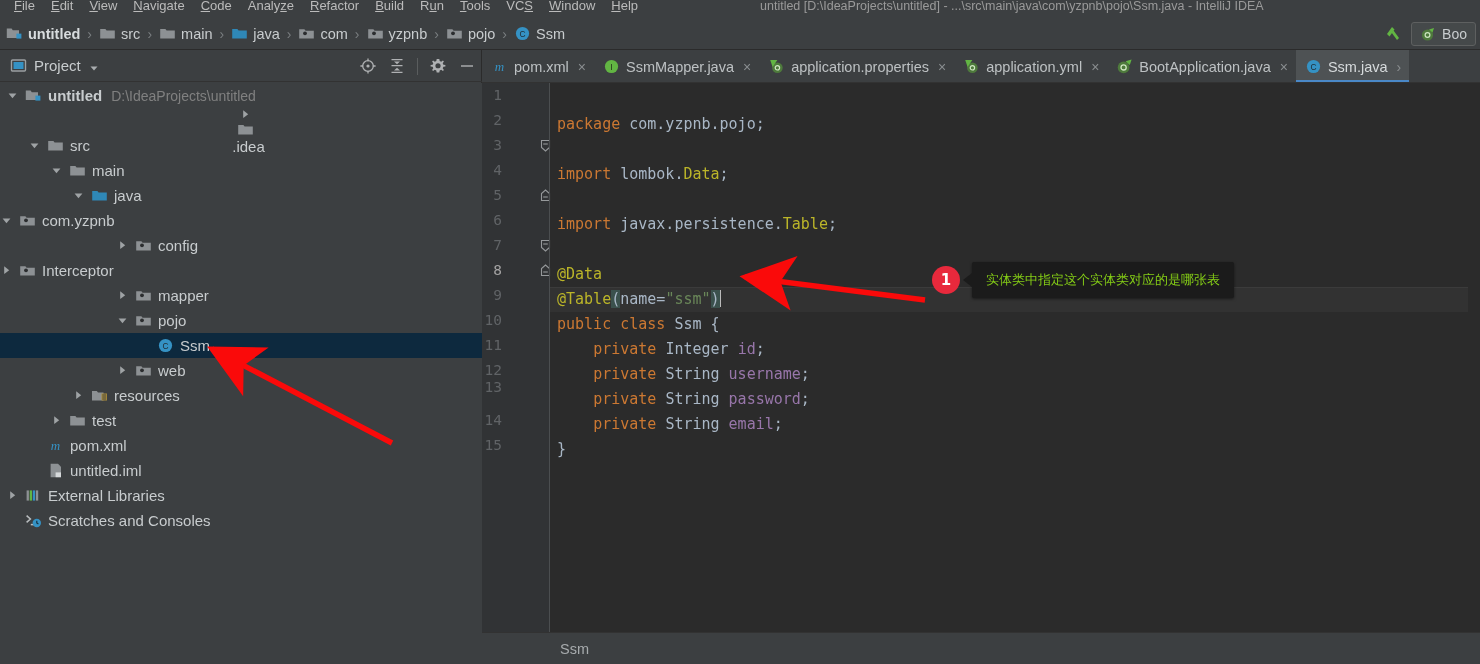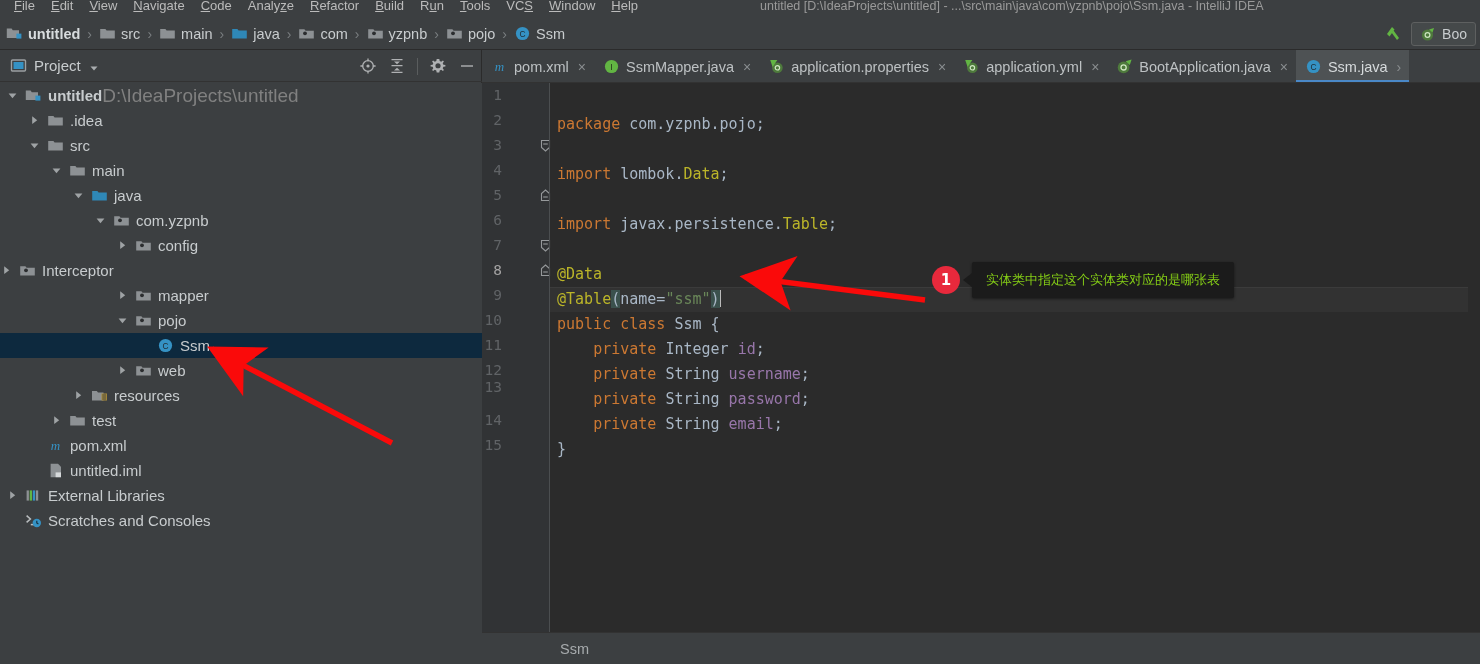--- a/index.html
+++ b/index.html
@@ -74,21 +74,21 @@
           overflow: hidden; background: #3C3F41; }
   .row {
     position: relative; height: 25px; display: flex; align-items: center;
     white-space: nowrap;
   }
   .row.sel { background: #0D293E; }
   .row .twisty { width: 13px; height: 13px; flex: none; }
   .row .ico { width: 17px; height: 17px; flex: none; margin-right: 6px; }
   .row .lbl { font-size: 15px; color: #C8CCCE; }
   .row .lbl.bold { font-weight: bold; }
-  .row .sub { font-size: 19px; color: #808080; }
+  .row .sub { font-size: 14px; color: #808080; margin-left: 9px; }
 
   
   .editor-area { position: absolute; left: 482px; top: 50px; width: 998px; height: 614px; background: #2B2B2B; }
   .tabs {
     position: relative; height: 33px; width: 998px; background: #3C3F41;
     display: flex; align-items: stretch; overflow: hidden;
     border-bottom: 1px solid #323232;
   }
   .tab {
     display: flex; align-items: center; gap: 6px;
@@ -346,57 +346,57 @@
           <span class="twisty" style="margin-right: 6px; line-height: 0;"><svg width="13" height="13" viewBox="0 0 13 13">
               <path d="M2.6 4.4 L10.4 4.4 L6.5 9.2 Z" fill="#9FA3A5"></path>
             </svg></span>
           <span class="ico" style="line-height: 0;"><svg width="17" height="17" viewBox="0 0 17 17">
               <path d="M0.8 3.6 H5.6 L6.8 5.2 H13 V13 H0.8 Z" fill="#8D9194"></path>
               <rect x="10.4" y="8.6" width="5" height="5" fill="#3592C4"></rect>
             </svg></span>
           <span class="lbl bold">untitled</span>
           <span class="sub">D:\IdeaProjects\untitled</span>
         </div>
+        <div class="row" style="padding-left: 15px; flex-direction: column;">
+          <span class="twisty" style="margin-right: 6px; line-height: 0;"><svg width="13" height="13" viewBox="0 0 13 13">
+              <path d="M4.2 2.3 L4.2 10.1 L9.2 6.2 Z" fill="#9FA3A5"></path>
+            </svg></span>
+          <span class="ico" style="line-height: 0;"><svg width="17" height="17" viewBox="0 0 17 17">
+              <path d="M1.2 4 H6.4 L7.6 5.6 H15.8 V13.6 H1.2 Z" fill="#8D9194"></path>
+            </svg></span>
+          <span class="lbl">.idea</span>
+        </div>
         <div class="row" style="padding-left: 28px;">
           <span class="twisty" style="margin-right: 6px; line-height: 0;"><svg width="13" height="13" viewBox="0 0 13 13">
-              <path d="M4.2 2.3 L4.2 10.1 L9.2 6.2 Z" fill="#9FA3A5"></path>
+              <path d="M2.6 4.4 L10.4 4.4 L6.5 9.2 Z" fill="#9FA3A5"></path>
             </svg></span>
           <span class="ico" style="line-height: 0;"><svg width="17" height="17" viewBox="0 0 17 17">
               <path d="M1.2 4 H6.4 L7.6 5.6 H15.8 V13.6 H1.2 Z" fill="#8D9194"></path>
             </svg></span>
-          <span class="lbl">.idea</span>
-        </div>
-        <div class="row" style="padding-left: 28px;">
+          <span class="lbl">src</span>
+        </div>
+        <div class="row" style="padding-left: 50px;">
           <span class="twisty" style="margin-right: 6px; line-height: 0;"><svg width="13" height="13" viewBox="0 0 13 13">
               <path d="M2.6 4.4 L10.4 4.4 L6.5 9.2 Z" fill="#9FA3A5"></path>
             </svg></span>
           <span class="ico" style="line-height: 0;"><svg width="17" height="17" viewBox="0 0 17 17">
               <path d="M1.2 4 H6.4 L7.6 5.6 H15.8 V13.6 H1.2 Z" fill="#8D9194"></path>
             </svg></span>
-          <span class="lbl">src</span>
-        </div>
-        <div class="row" style="padding-left: 50px;">
+          <span class="lbl">main</span>
+        </div>
+        <div class="row" style="padding-left: 72px;">
           <span class="twisty" style="margin-right: 6px; line-height: 0;"><svg width="13" height="13" viewBox="0 0 13 13">
               <path d="M2.6 4.4 L10.4 4.4 L6.5 9.2 Z" fill="#9FA3A5"></path>
             </svg></span>
           <span class="ico" style="line-height: 0;"><svg width="17" height="17" viewBox="0 0 17 17">
-              <path d="M1.2 4 H6.4 L7.6 5.6 H15.8 V13.6 H1.2 Z" fill="#8D9194"></path>
-            </svg></span>
-          <span class="lbl">main</span>
-        </div>
-        <div class="row" style="padding-left: 72px;">
-          <span class="twisty" style="margin-right: 6px; line-height: 0;"><svg width="13" height="13" viewBox="0 0 13 13">
-              <path d="M2.6 4.4 L10.4 4.4 L6.5 9.2 Z" fill="#9FA3A5"></path>
-            </svg></span>
-          <span class="ico" style="line-height: 0;"><svg width="17" height="17" viewBox="0 0 17 17">
               <path d="M1.2 4 H6.4 L7.6 5.6 H15.8 V13.6 H1.2 Z" fill="#2F88B7"></path>
             </svg></span>
           <span class="lbl">java</span>
         </div>
-        <div class="row" style="padding-left: 94px;">
+        <div class="row" style="">
           <span class="twisty" style="margin-right: 6px; line-height: 0;"><svg width="13" height="13" viewBox="0 0 13 13">
               <path d="M2.6 4.4 L10.4 4.4 L6.5 9.2 Z" fill="#9FA3A5"></path>
             </svg></span>
           <span class="ico" style="line-height: 0;"><svg width="17" height="17" viewBox="0 0 17 17">
               <path d="M1.2 4.2 H6.4 L7.6 5.8 H15.8 V13.6 H1.2 Z" fill="#8D9194"></path>
               <circle cx="7" cy="8.3" r="1.9" fill="#2B2D2F"></circle>
             </svg></span>
           <span class="lbl">com.yzpnb</span>
         </div>
         <div class="row" style="padding-left: 116px;">

